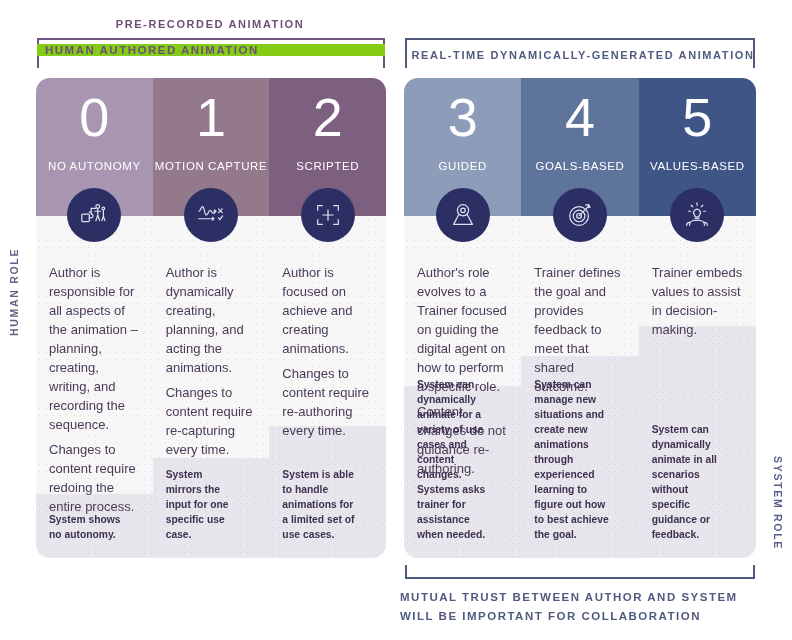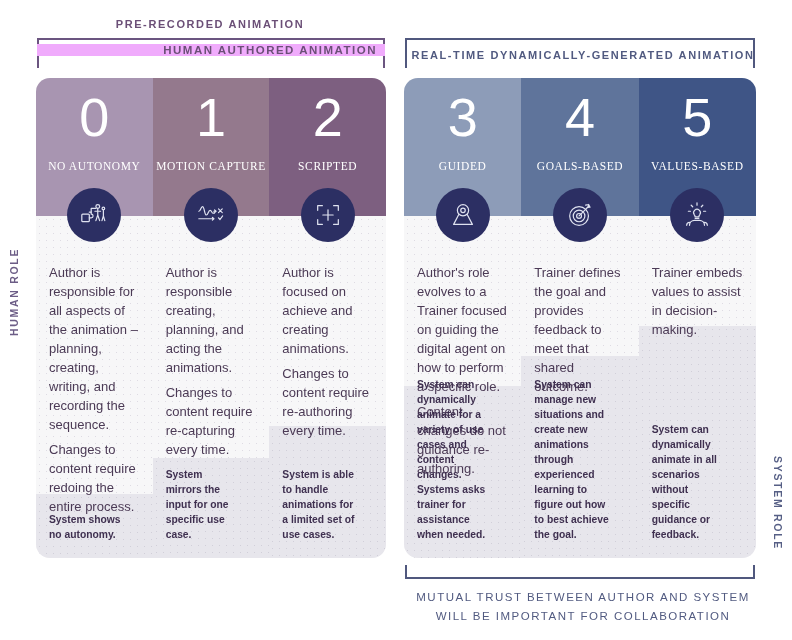--- a/index.html
+++ b/index.html
@@ -30,26 +30,26 @@
     border: 2px solid #5c5483;
     border-top-width: 2px;
     border-bottom: none;
   }
   .bracket-left  { left: 37px;  top: 38px; width: 348px; border-color:#6b5580; }
   .bracket-right { left: 405px; top: 38px; width: 350px; border-color:#50587e; }
 
   .bracket-label {
     position: absolute;
     top: 44px;
-    text-align: right;
+    text-align: left;
     font-size: 11.5px;
     font-weight: 700;
     letter-spacing: 1.5px;
     white-space: nowrap;
-    background: #f0abfc;
+    background: #84cc16;
     padding: 0 8px;
   }
   .bl-left  { left: 37px;  width: 348px; color:#6b4f77; }
   .bl-right { left: 405px; width: 350px; color:#515a80; }
 
   
   .panel {
     position: absolute;
     top: 78px;
     height: 480px;
@@ -97,21 +97,20 @@
     font-family: "Liberation Sans", sans-serif;
   }
   .head .lbl {
     margin-top: 16px;
     font-size: 11.5px;
     font-weight: 400;
     letter-spacing: 0.6px;
     color: #ffffff;
     text-align: left;
     white-space: nowrap;
-    font-family: Liberation Serif, serif;
   }
 
   
   .badge {
     position: absolute;
     top: 110px;
     left: 50%;
     transform: translateX(-50%);
     width: 54px; height: 54px;
     border-radius: 50%;
@@ -186,23 +185,23 @@
   
   .bottom-bracket {
     position: absolute;
     left: 405px; top: 565px; width: 350px; height: 14px;
     border: 2px solid #50587e;
     border-top: none;
   }
   .bottom-caption {
     position: absolute;
     left: 400px; top: 588px; width: 366px;
-    text-align: center;
+    text-align: left;
     font-size: 11.5px;
-    font-weight: 400;
+    font-weight: 700;
     letter-spacing: 1.5px;
     line-height: 1.65;
     color: #515a80;
   }
 </style>
 </head>
 <body>
 
 <div class="stage">
 
@@ -253,21 +252,21 @@
               <path d="M19 12l2.2 0M19.8 10.5l1.6 1.5-1.6 1.5"></path>
               <path d="M3 20h15.5M17.5 18.5l1.6 1.5-1.6 1.5"></path>
               <path d="M24 9.5l4 4M28 9.5l-4 4"></path>
               <path d="M24 19l1.6 1.8L28.4 17"></path>
             </svg>
           </div>
           <div class="stair" style="height: 100px; background: rgb(231, 230, 236);">
             <div class="stair-inner"></div>
           </div>
           <div class="body-text">
-            <p>Author is responsible creating, planning, and acting the animations.</p>
+            <p>Author is dynamically creating, planning, and acting the animations.</p>
             <p>Changes to content require re-capturing every time.</p>
           </div>
           <div class="sys-text">System mirrors the input for one specific use case.</div>
         </div>
         <div class="col">
           <div class="head" style="background: rgb(125, 95, 128);">
             <div class="num">2</div>
             <div class="lbl">SCRIPTED</div>
           </div>
           <div class="badge" style="background: rgb(44, 47, 99);">

